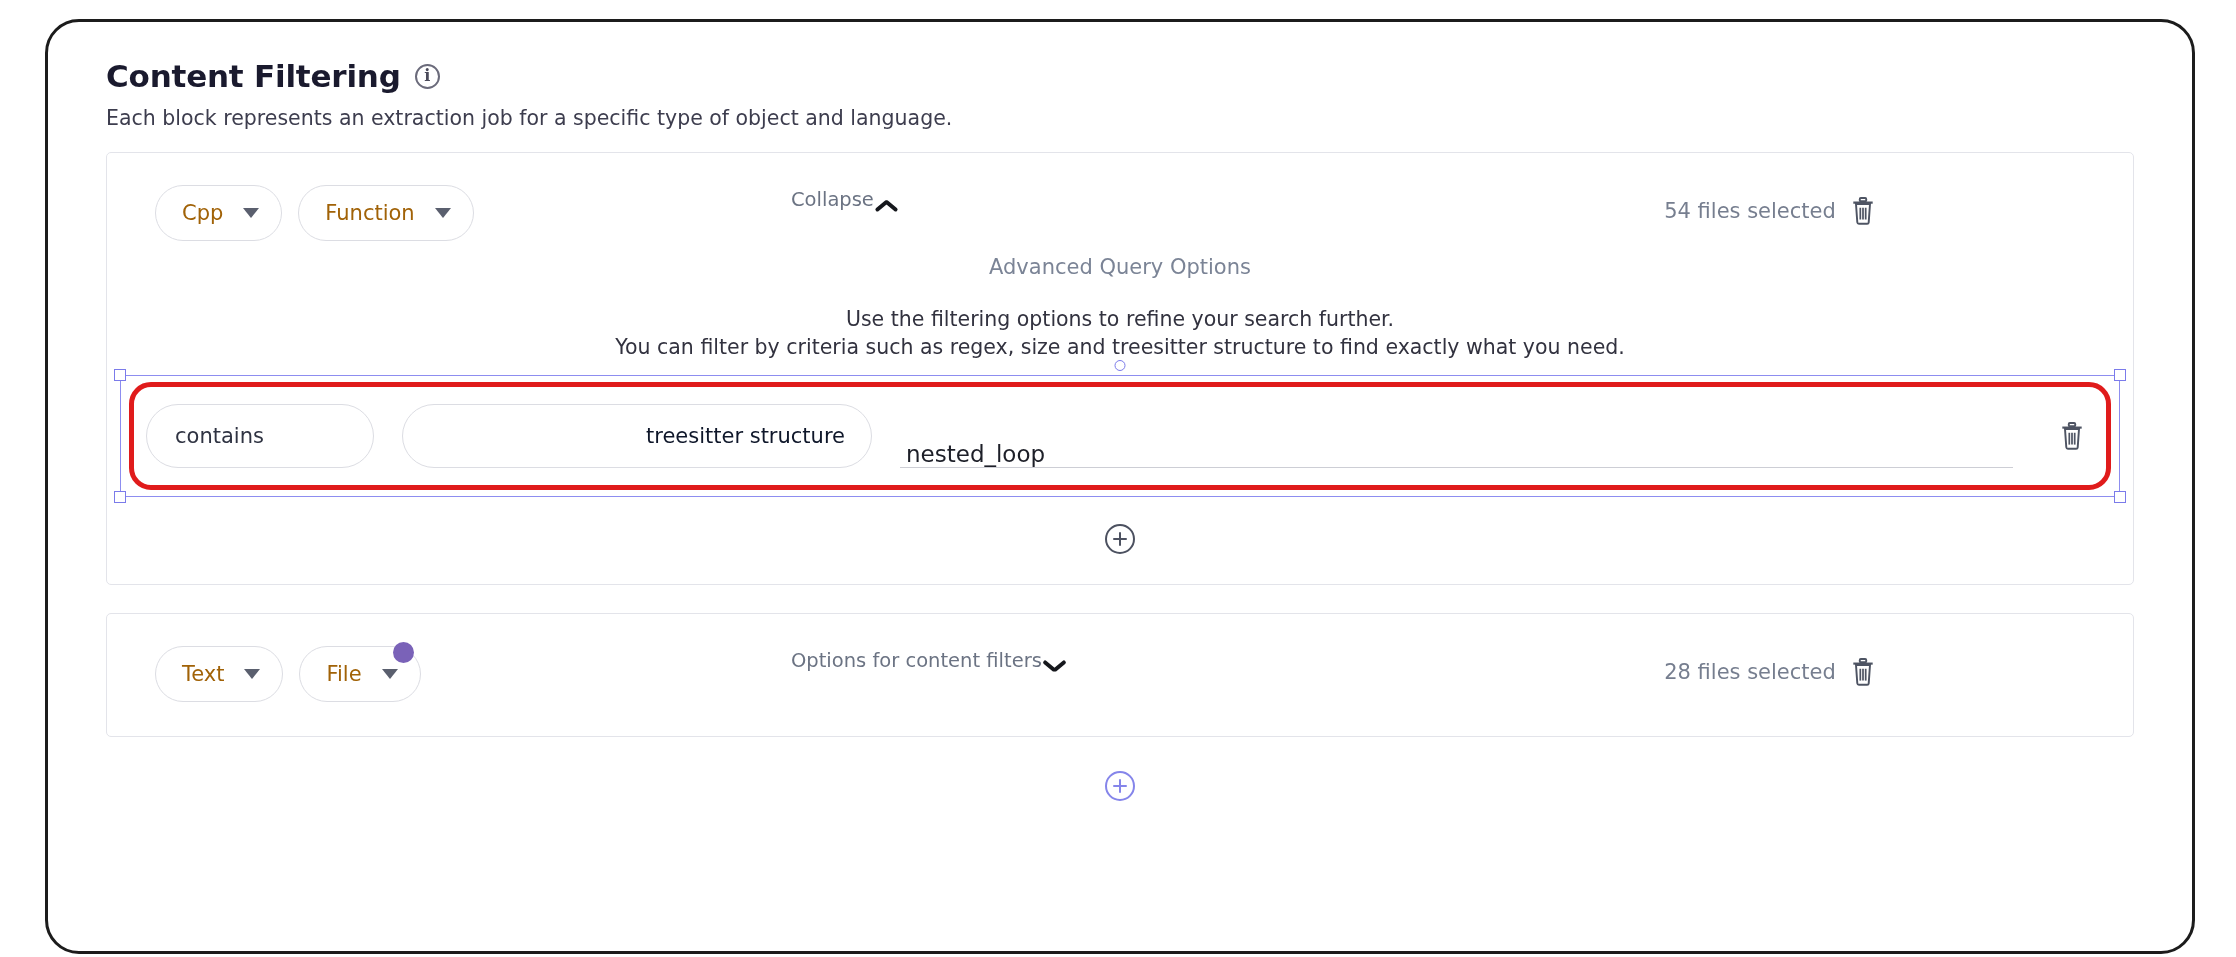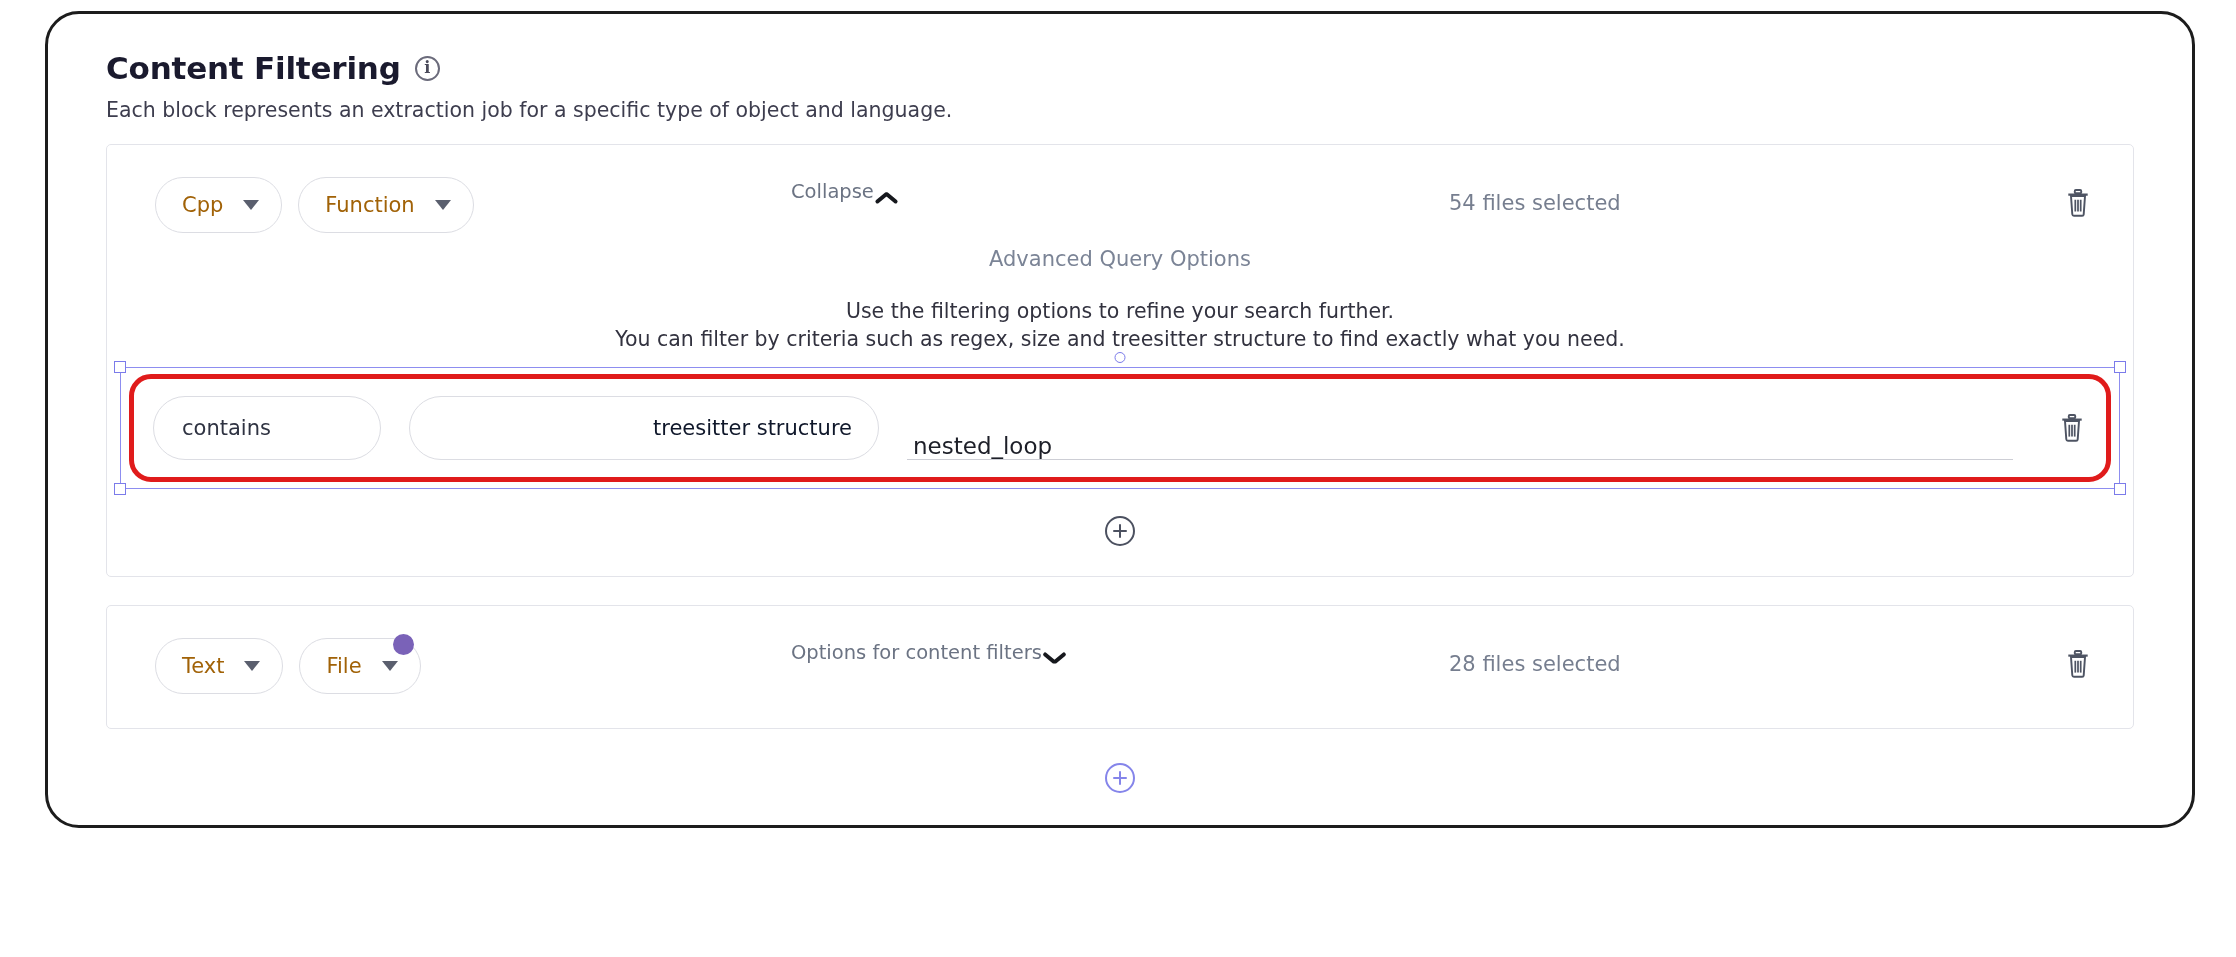--- a/index.html
+++ b/index.html
@@ -9,23 +9,23 @@
     height: 957px;
     background: #ffffff;
     font-family: "DejaVu Sans", "Liberation Sans", sans-serif;
     overflow: hidden;
   }
 
   
   #app-root {
     position: absolute;
     left: 45px;
-    top: 11px;
+    top: 19px;
     width: 2150px;
-    height: 817px;
+    height: 935px;
     border: 3px solid #1c1c1c;
     border-radius: 34px;
     background: #ffffff;
     overflow: hidden;
   }
 
   
   .header { padding: 36px 0 0 58px; }
 
   .title-row {
@@ -137,21 +137,21 @@
     border-radius: 2px;
   }
   .chev.up::before   { left: 0;  transform: rotate(-40deg); }
   .chev.up::after    { left: 10px; transform: rotate(40deg); }
   .chev.down::before { left: 0;  transform: rotate(40deg); }
   .chev.down::after  { left: 10px; transform: rotate(-40deg); }
 
   .files-zone {
     display: flex;
     align-items: center;
-    justify-content: space-between;
+    justify-content: center;
     gap: 14px;
     padding-right: 16px;
     padding-top: 12px;
   }
   .files-count {
     font-size: 21px;
     color: #767e8f;
   }
   .trash-icon { cursor: pointer; display: inline-flex; }
 
@@ -210,21 +210,21 @@
     left: 0; top: 0; right: 0; bottom: 0;
     border: 5px solid #e01b1b;
     border-radius: 22px;
     pointer-events: none;
   }
 
   .filter-row {
     display: flex;
     align-items: center;
     gap: 28px;
-    padding: 22px 26px 22px 24px;
+    padding: 22px 26px 22px 17px;
   }
 
   .op-select {
     flex: none;
     width: 228px;
     height: 64px;
     border: 1.5px solid #dcdde3;
     border-radius: 32px;
     background: #ffffff;
     display: flex;

